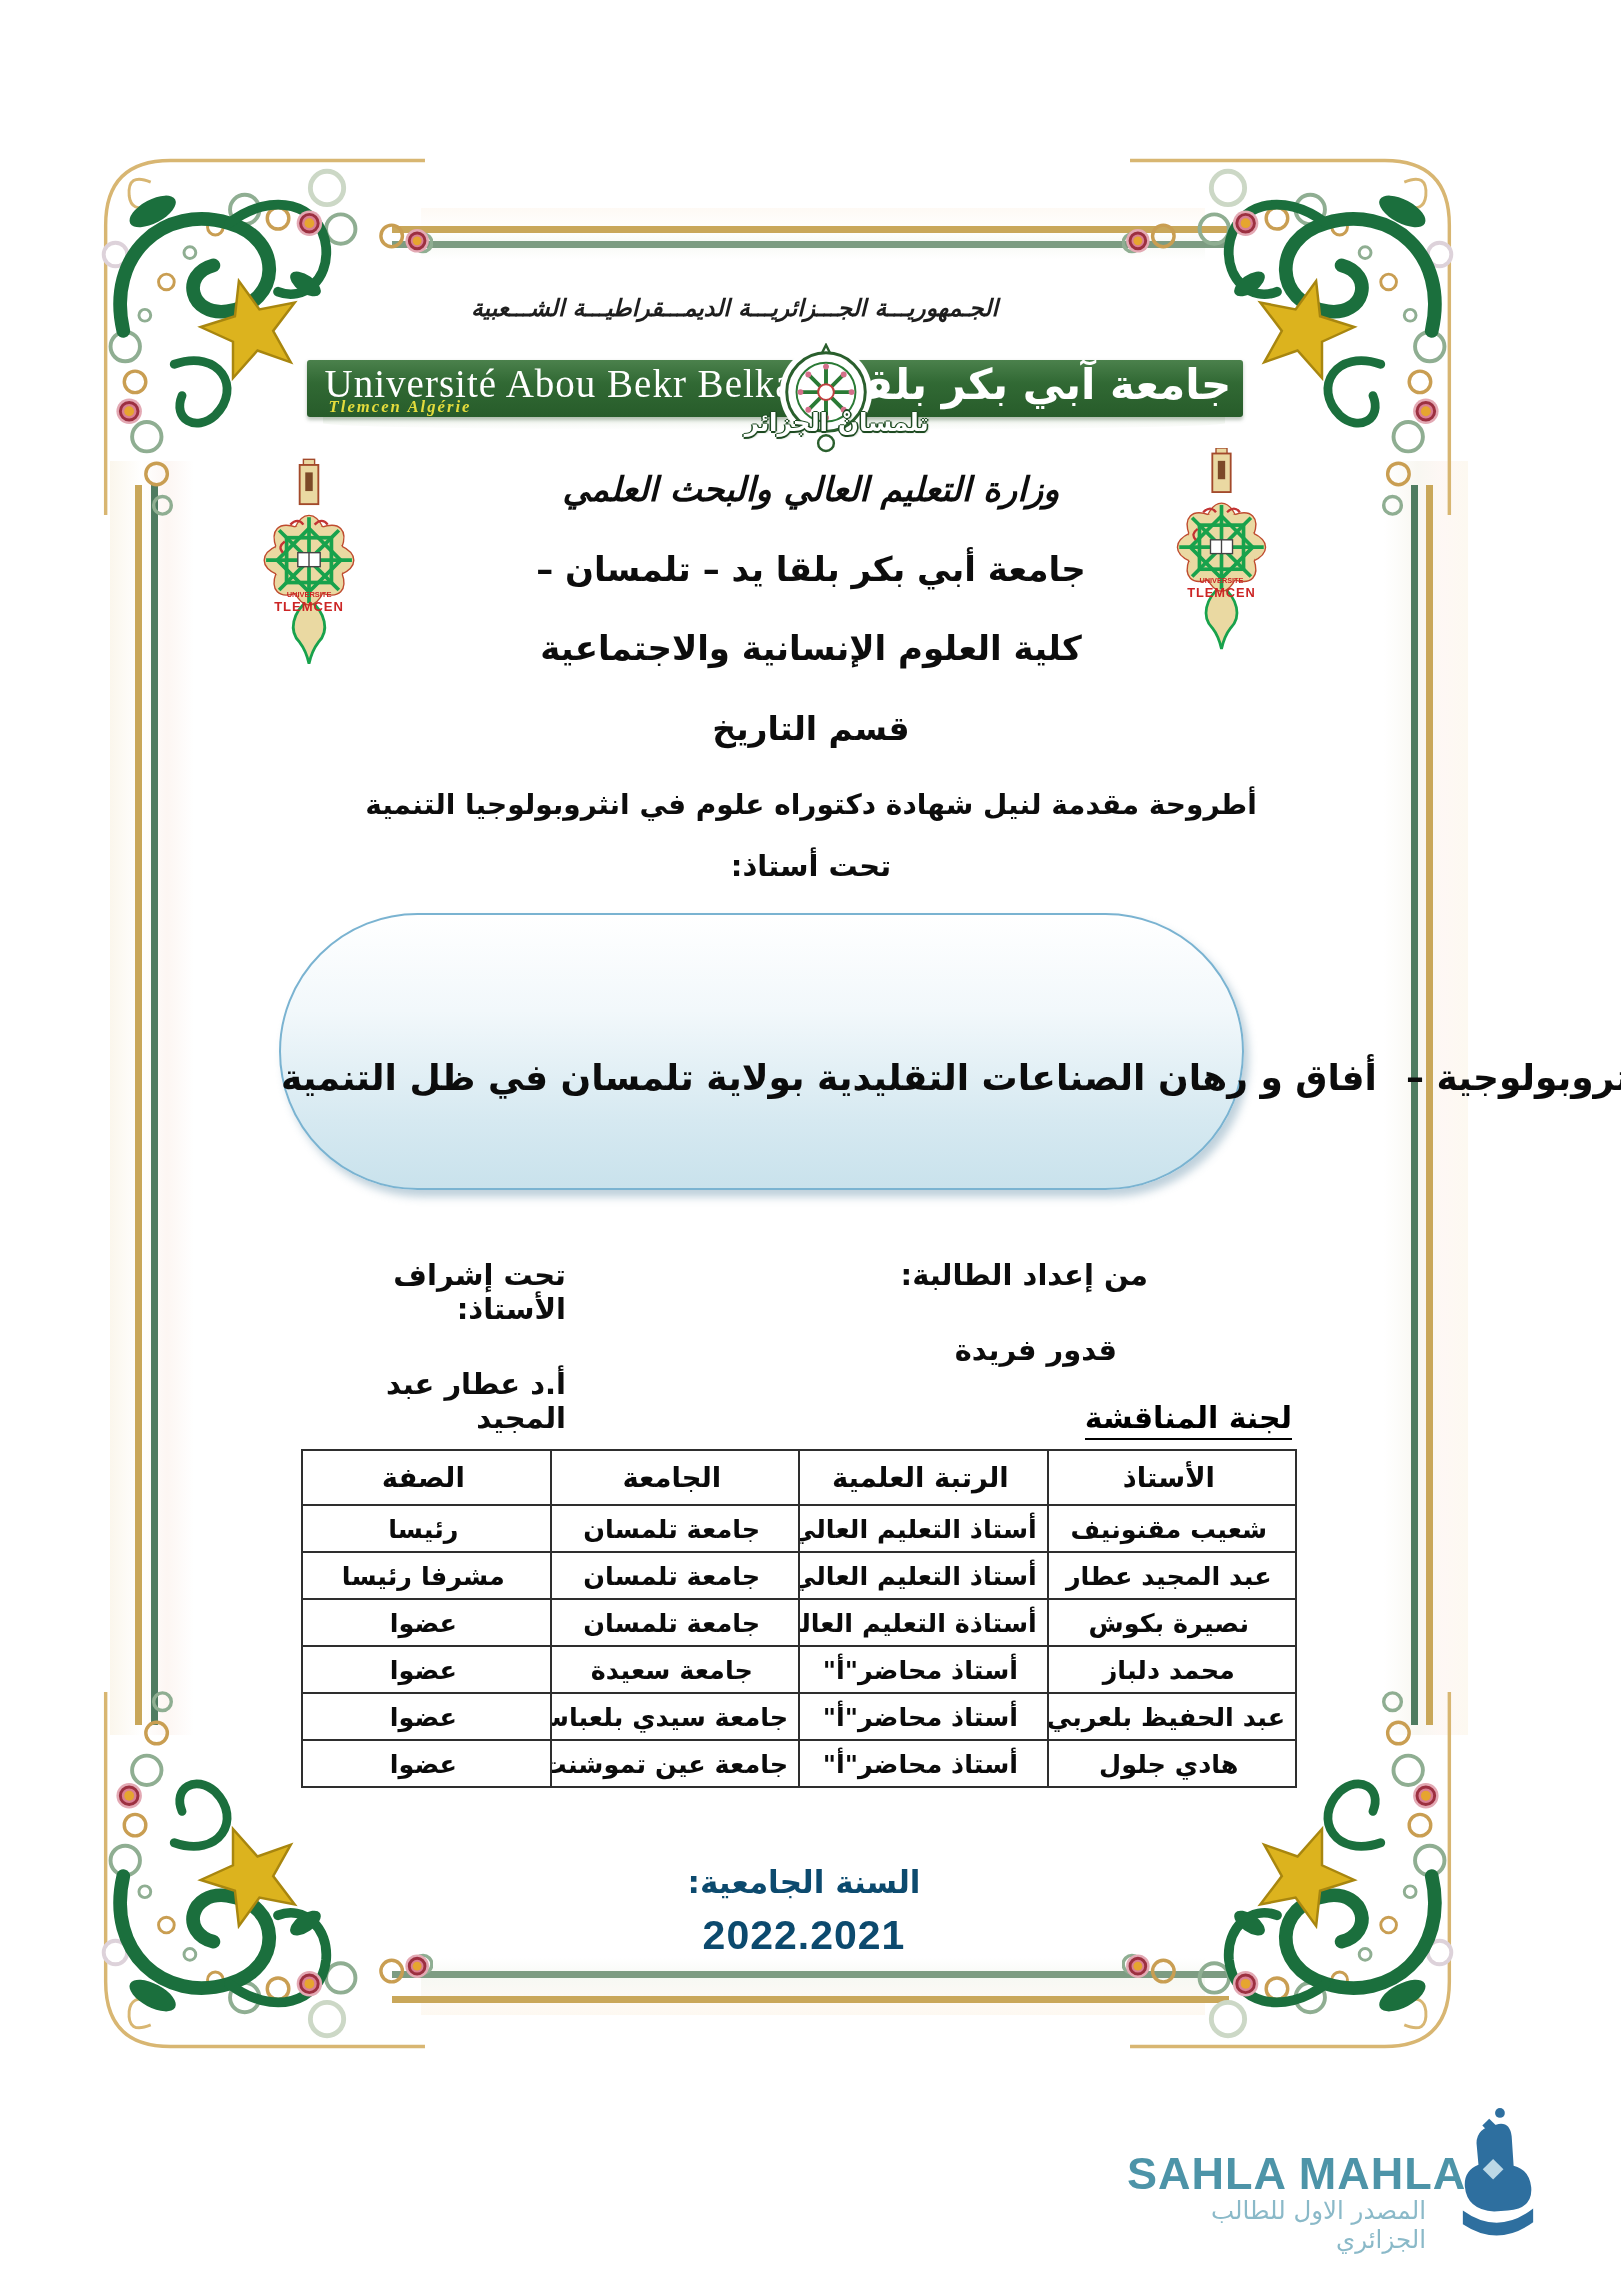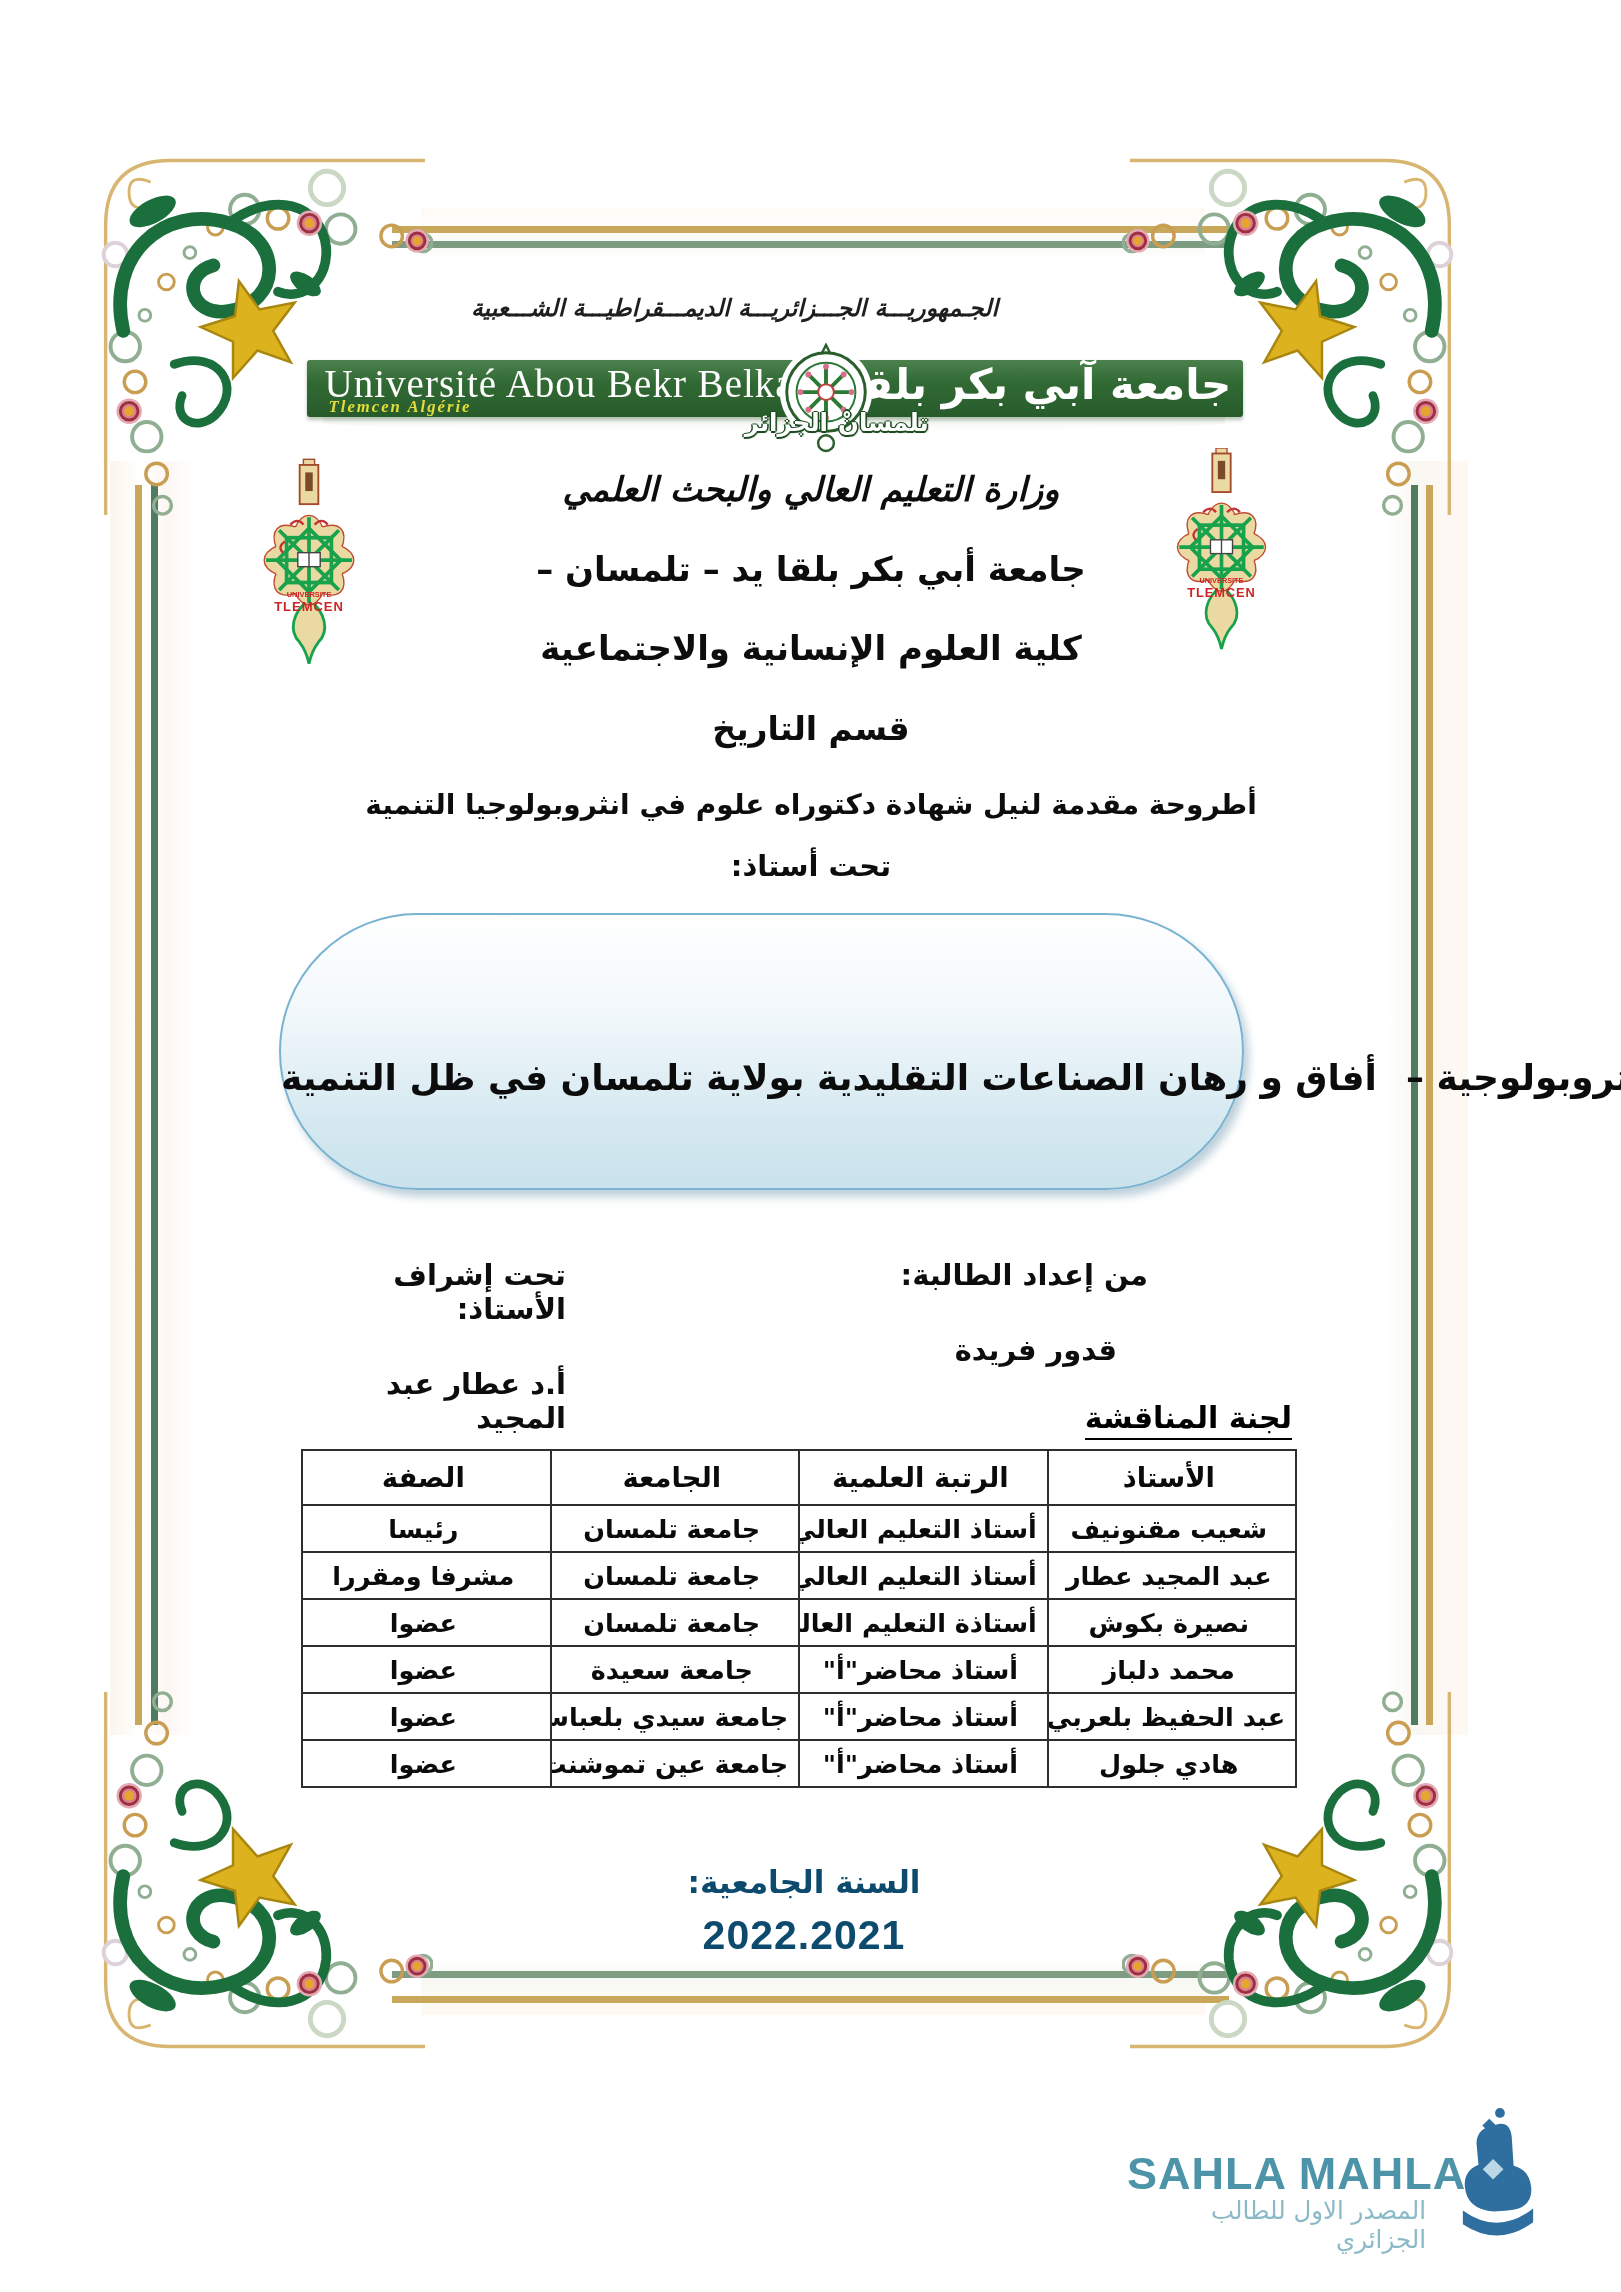--- a/index.html
+++ b/index.html
@@ -282,21 +282,21 @@
       <tr>
         <td>شعيب مقنونيف</td>
         <td>أستاذ التعليم العالي</td>
         <td>جامعة تلمسان</td>
         <td>رئيسا</td>
       </tr>
       <tr>
         <td>عبد المجيد عطار</td>
         <td>أستاذ التعليم العالي</td>
         <td>جامعة تلمسان</td>
-        <td>مشرفا ومقررا</td>
+        <td>مشرفا رئيسا</td>
       </tr>
       <tr>
         <td>نصيرة بكوش</td>
         <td>أستاذة التعليم العالي</td>
         <td>جامعة تلمسان</td>
         <td>عضوا</td>
       </tr>
       <tr>
         <td>محمد دلباز</td>
         <td>أستاذ محاضر"أ"</td>

